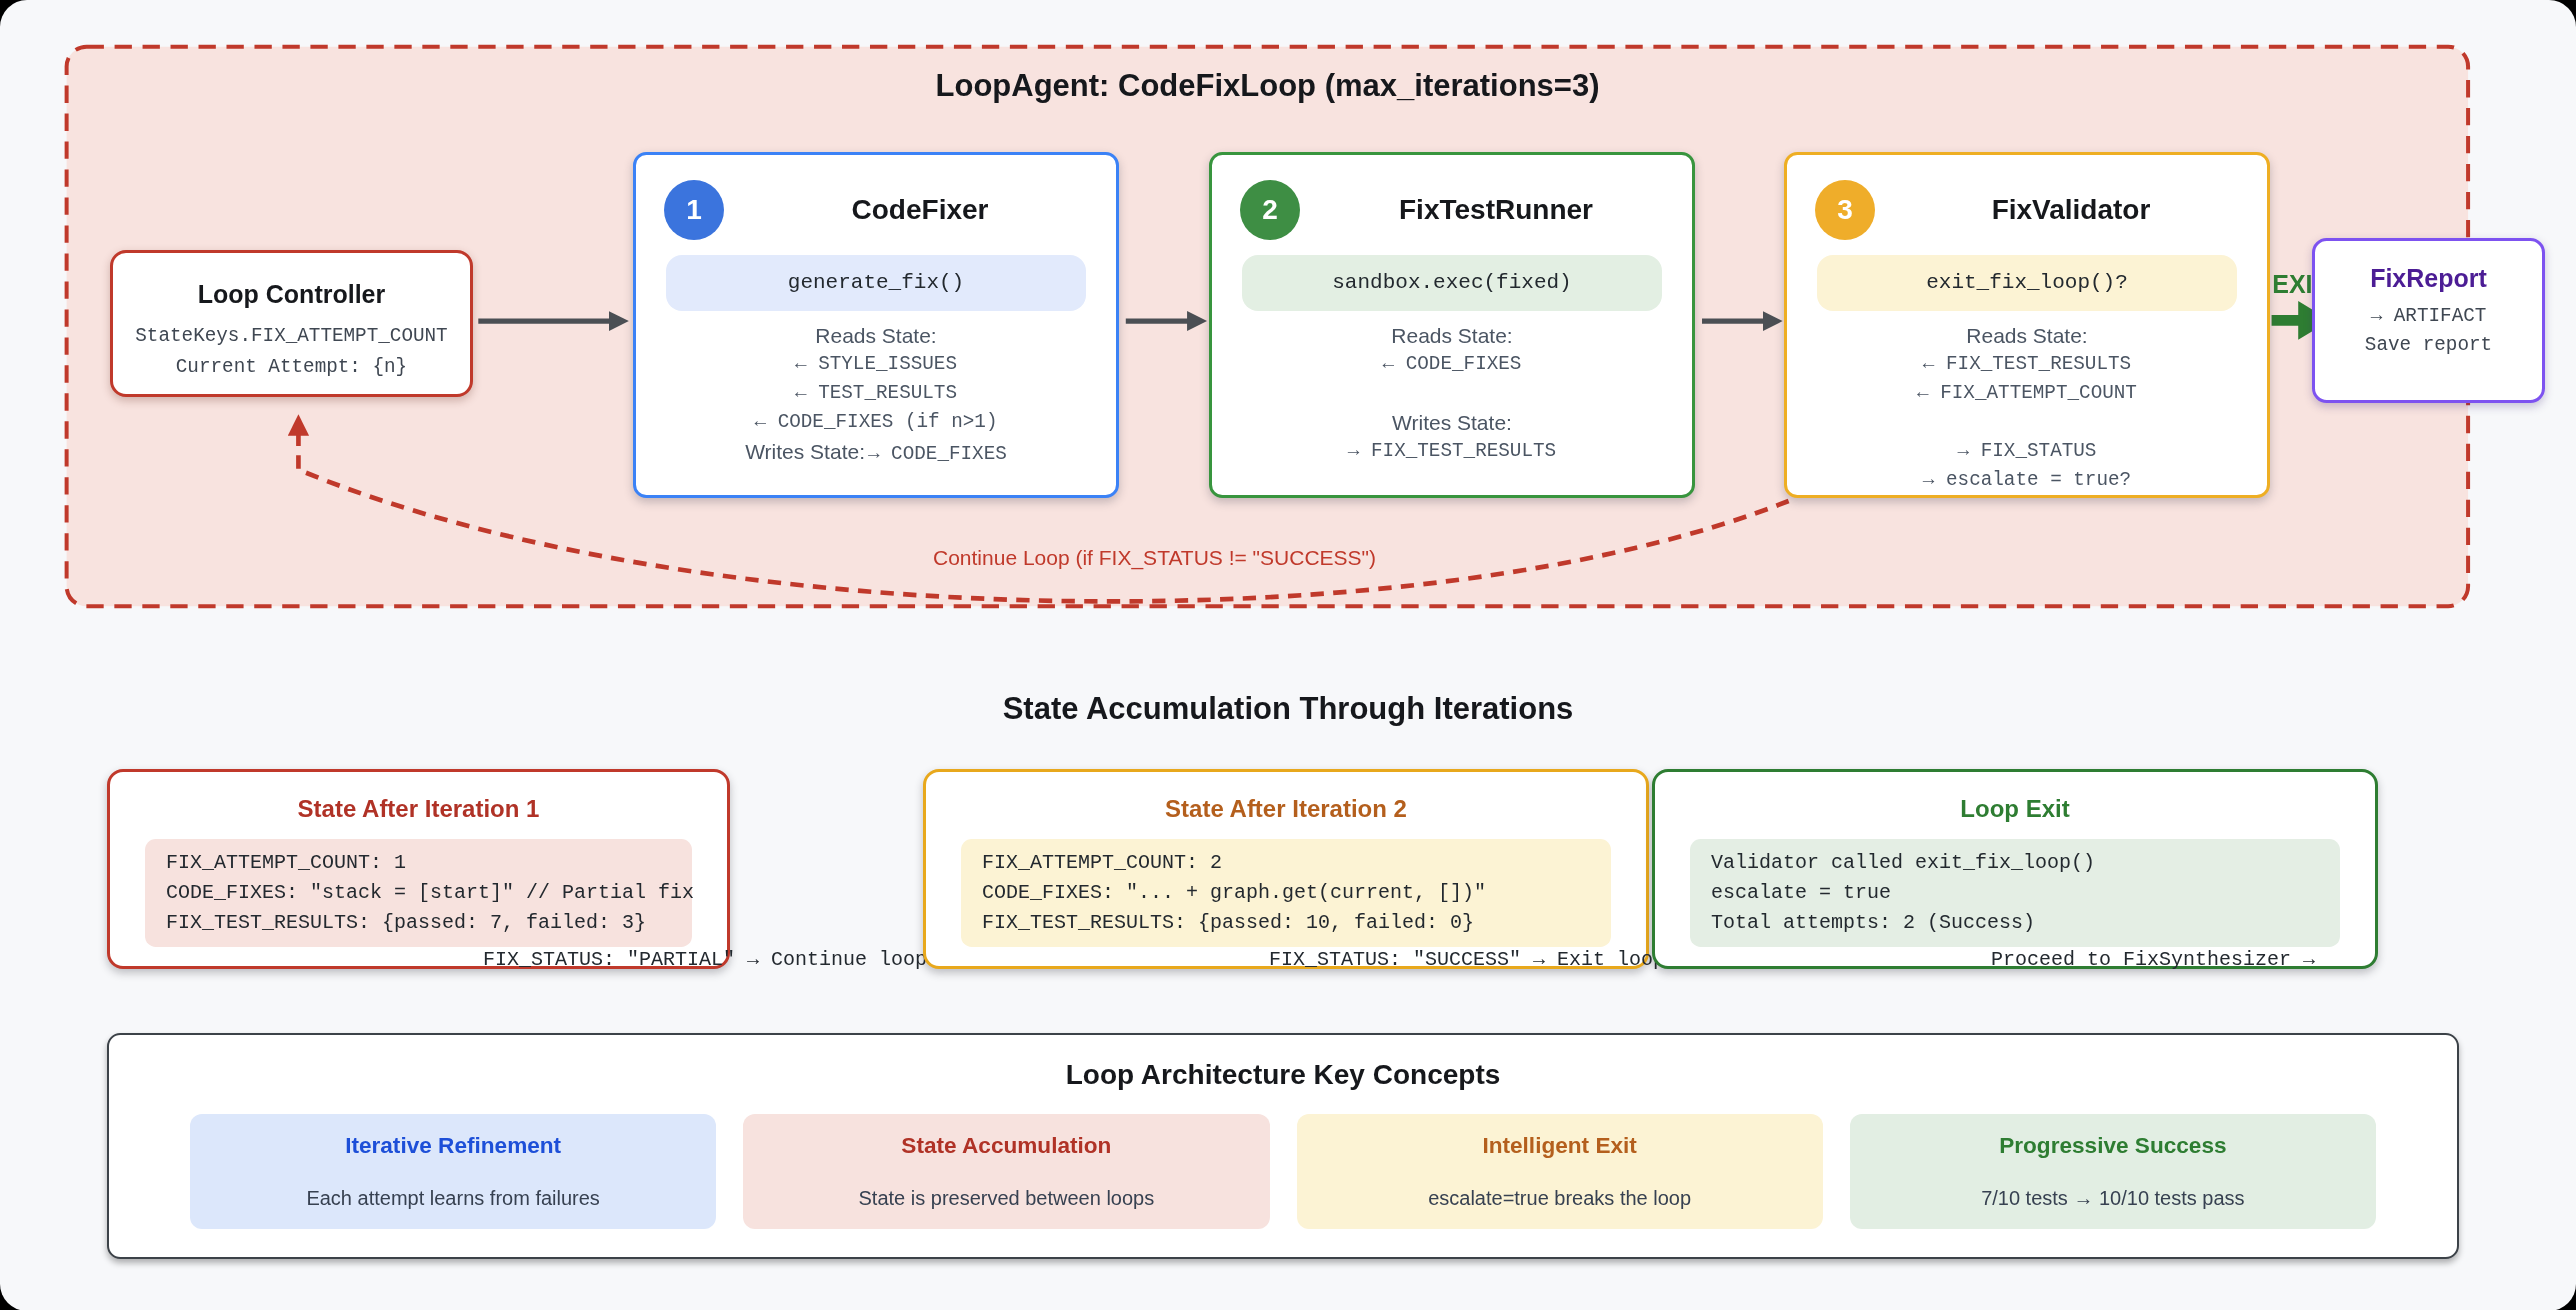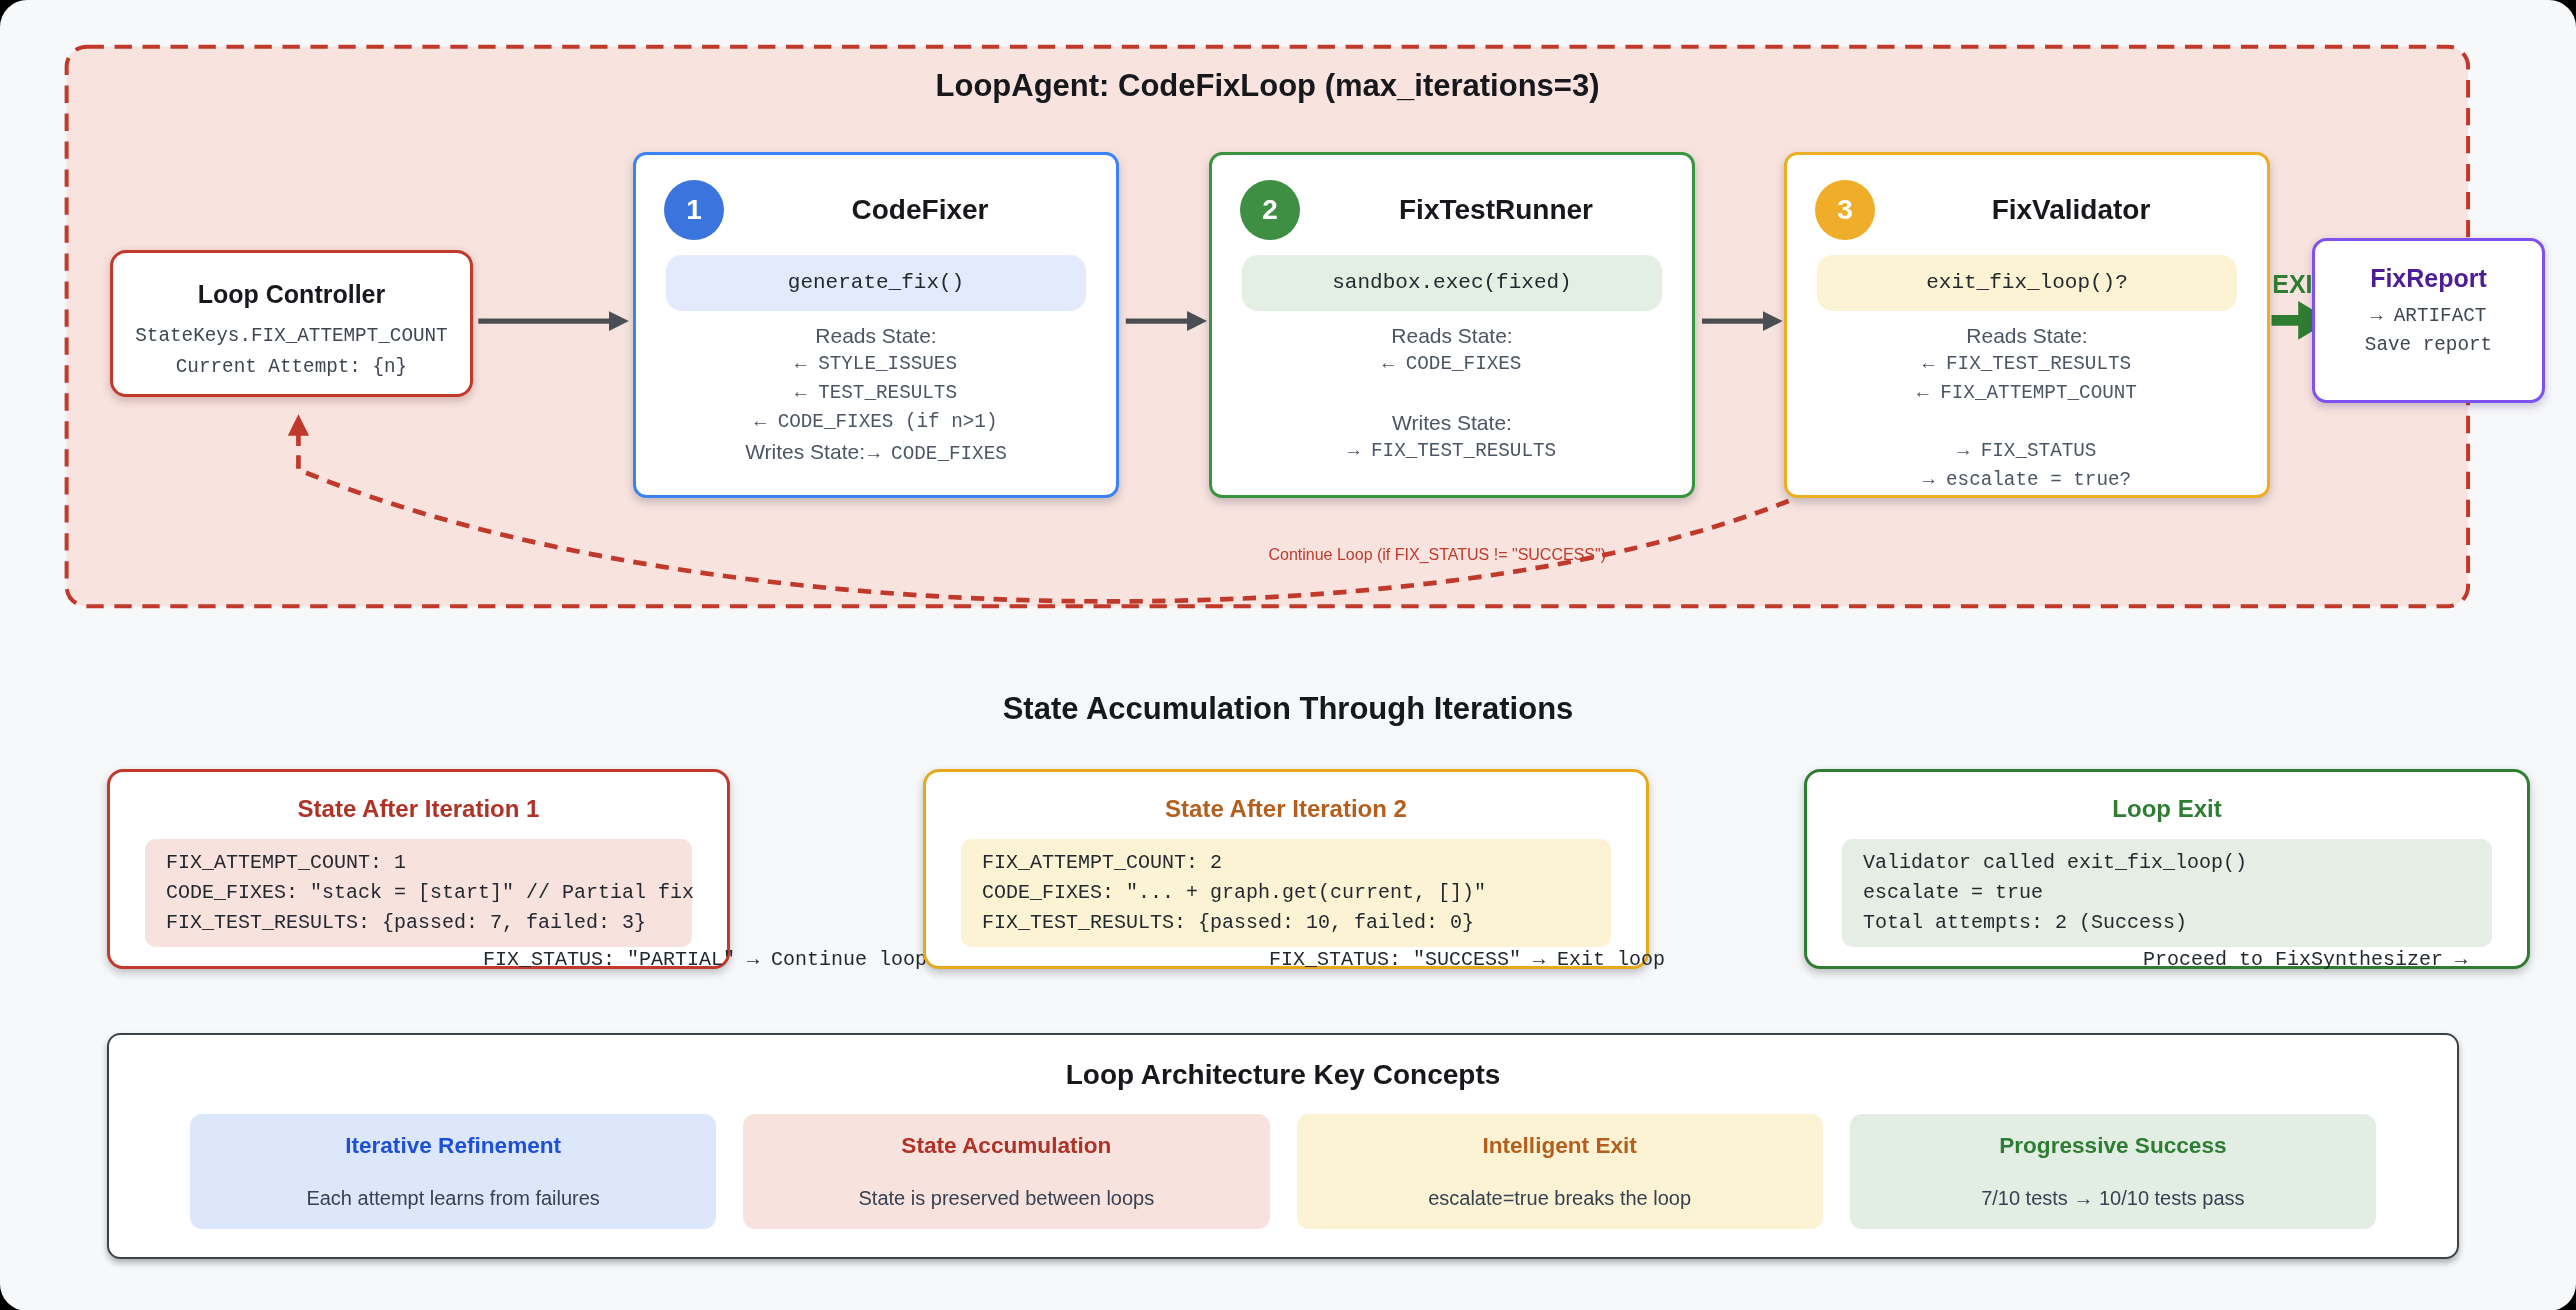--- a/index.html
+++ b/index.html
@@ -49,32 +49,32 @@
   .exit-label{left:2260px;top:270px;width:80px;text-align:center;
     font-size:25px;font-weight:bold;color:#2e7d32;z-index:2;}
 
   .report{left:2312px;top:238px;width:233px;height:165px;background:#fff;
     border:3.3px solid #7d52f0;border-radius:14.7px;box-sizing:border-box;
     box-shadow:0 3.3px 8px rgba(60,40,120,.25);padding-top:22.6px;text-align:center;z-index:2;}
   .report .rep-title{font-size:25px;font-weight:bold;color:#4c1d95;margin-bottom:9.3px;}
   .report .mono-line{font-family:"Liberation Mono",monospace;font-size:19.3px;
     color:#3f4752;line-height:29px;}
 
-  .continue-label{left:933px;top:546px;width:673px;text-align:right;
-    font-size:16px;color:#c0392b;z-index:2;}
+  .continue-label{left:933px;top:546px;width:673px;text-align:left;
+    font-size:21px;color:#c0392b;z-index:2;}
 
   
   .state-heading{left:0;top:691px;width:2576px;text-align:center;
     font-size:31px;font-weight:bold;color:#16181c;z-index:2;}
   .state-box{top:769px;height:200px;background:#fff;border-radius:16px;
     box-sizing:border-box;box-shadow:0 4px 8.7px rgba(40,40,50,.28);
     padding-top:22.6px;z-index:2;}
   .state-box.s0{left:107px;width:623px;border:3.3px solid #c0392b;}
   .state-box.s1{left:923px;width:726px;border:3.3px solid #e8a81c;}
-  .state-box.s2{left:1804px;width:726px;border:3.3px solid #2e7d32;}
+  .state-box.s2{left:1652px;width:726px;border:3.3px solid #2e7d32;}
   .state-title{text-align:center;font-size:24px;font-weight:bold;margin-bottom:16px;}
   .s0 .state-title{color:#b03226;}
   .s1 .state-title{color:#b45f1d;}
   .s2 .state-title{color:#2e7d32;}
   .code-block{margin:0 35px;border-radius:10.7px;padding:9.3px 21px;
     font-family:"Liberation Mono",monospace;font-size:20px;line-height:30px;
     color:#23292f;white-space:nowrap;}
   .s0 .code-block{background:#f7e2de;}
   .s1 .code-block{background:#fcf3d4;}
   .s2 .code-block{background:#e4eee4;}

